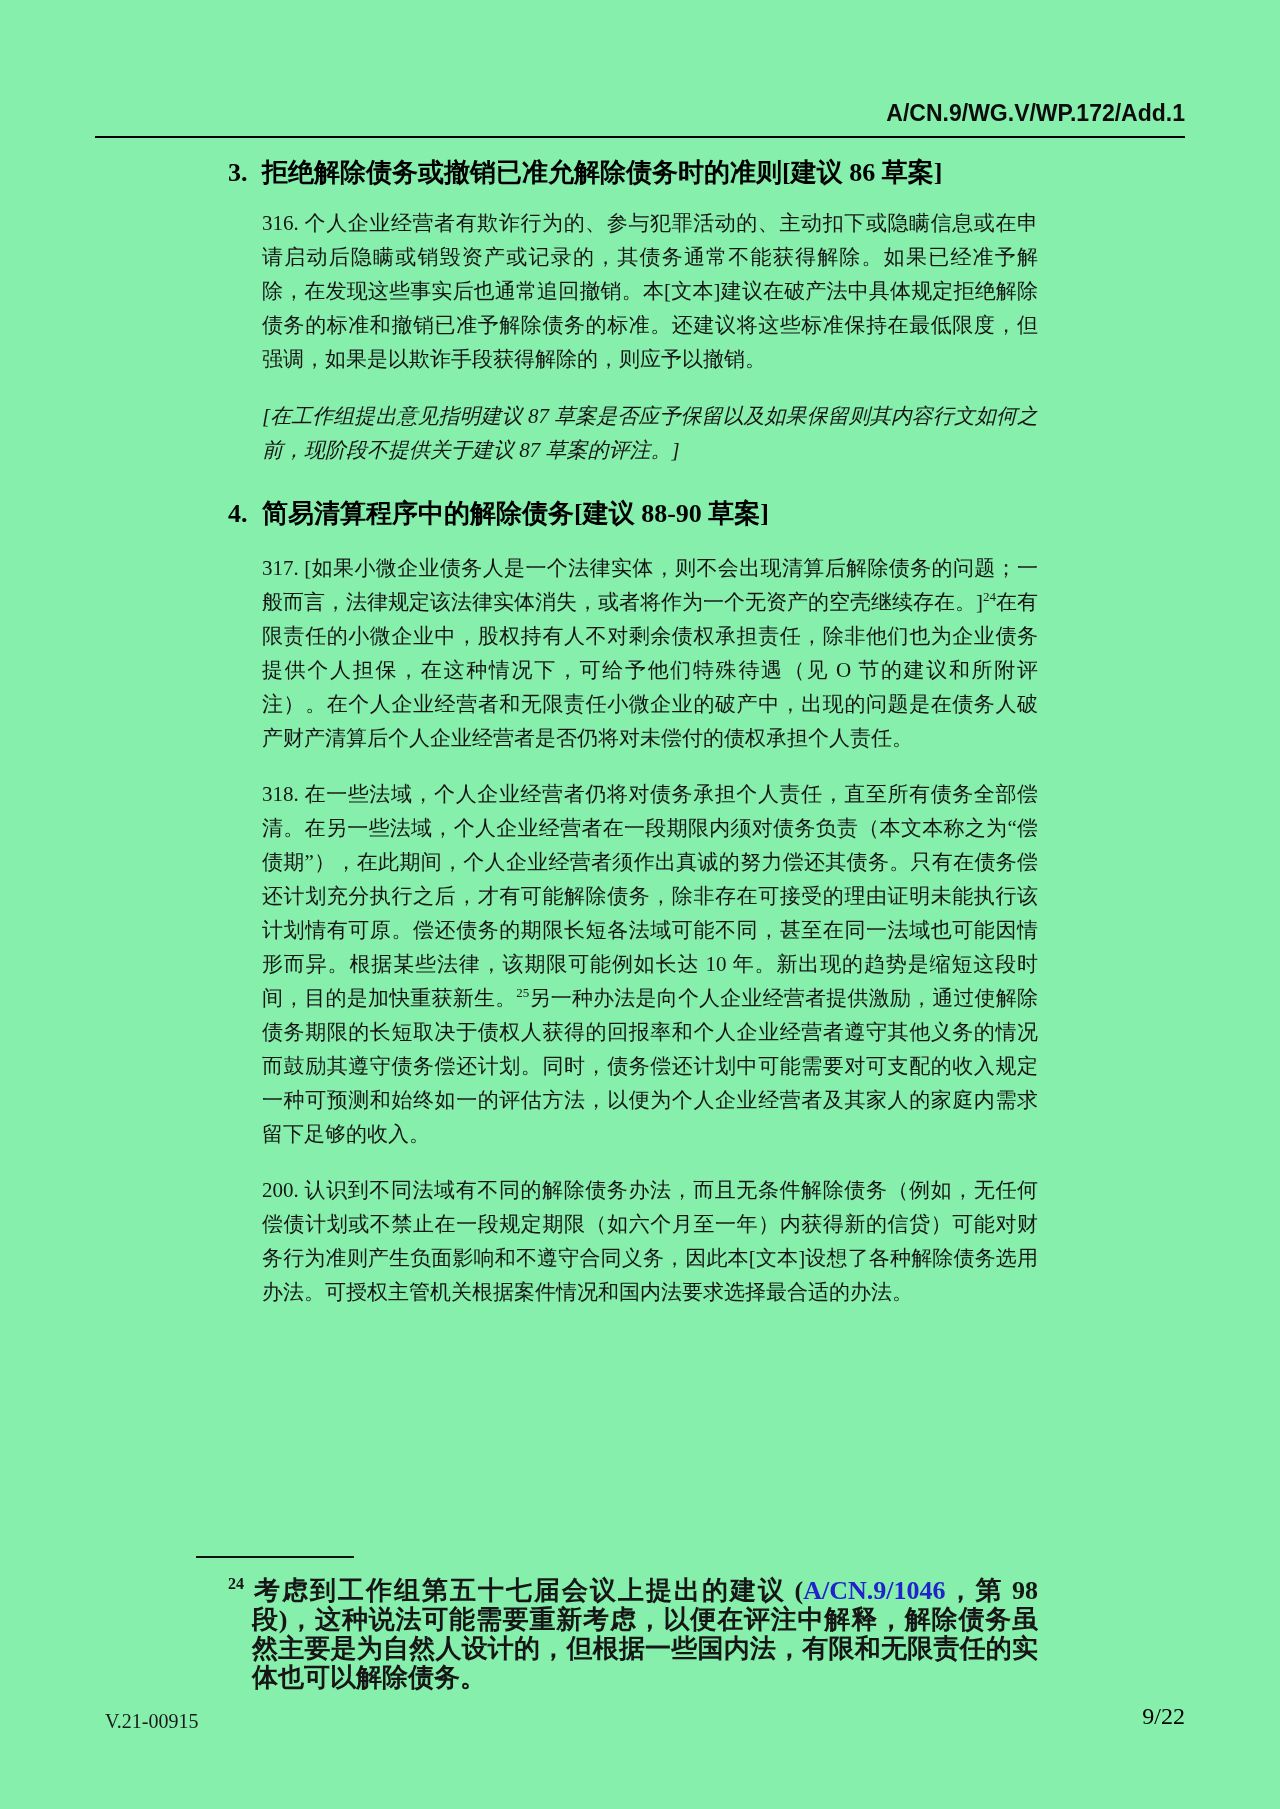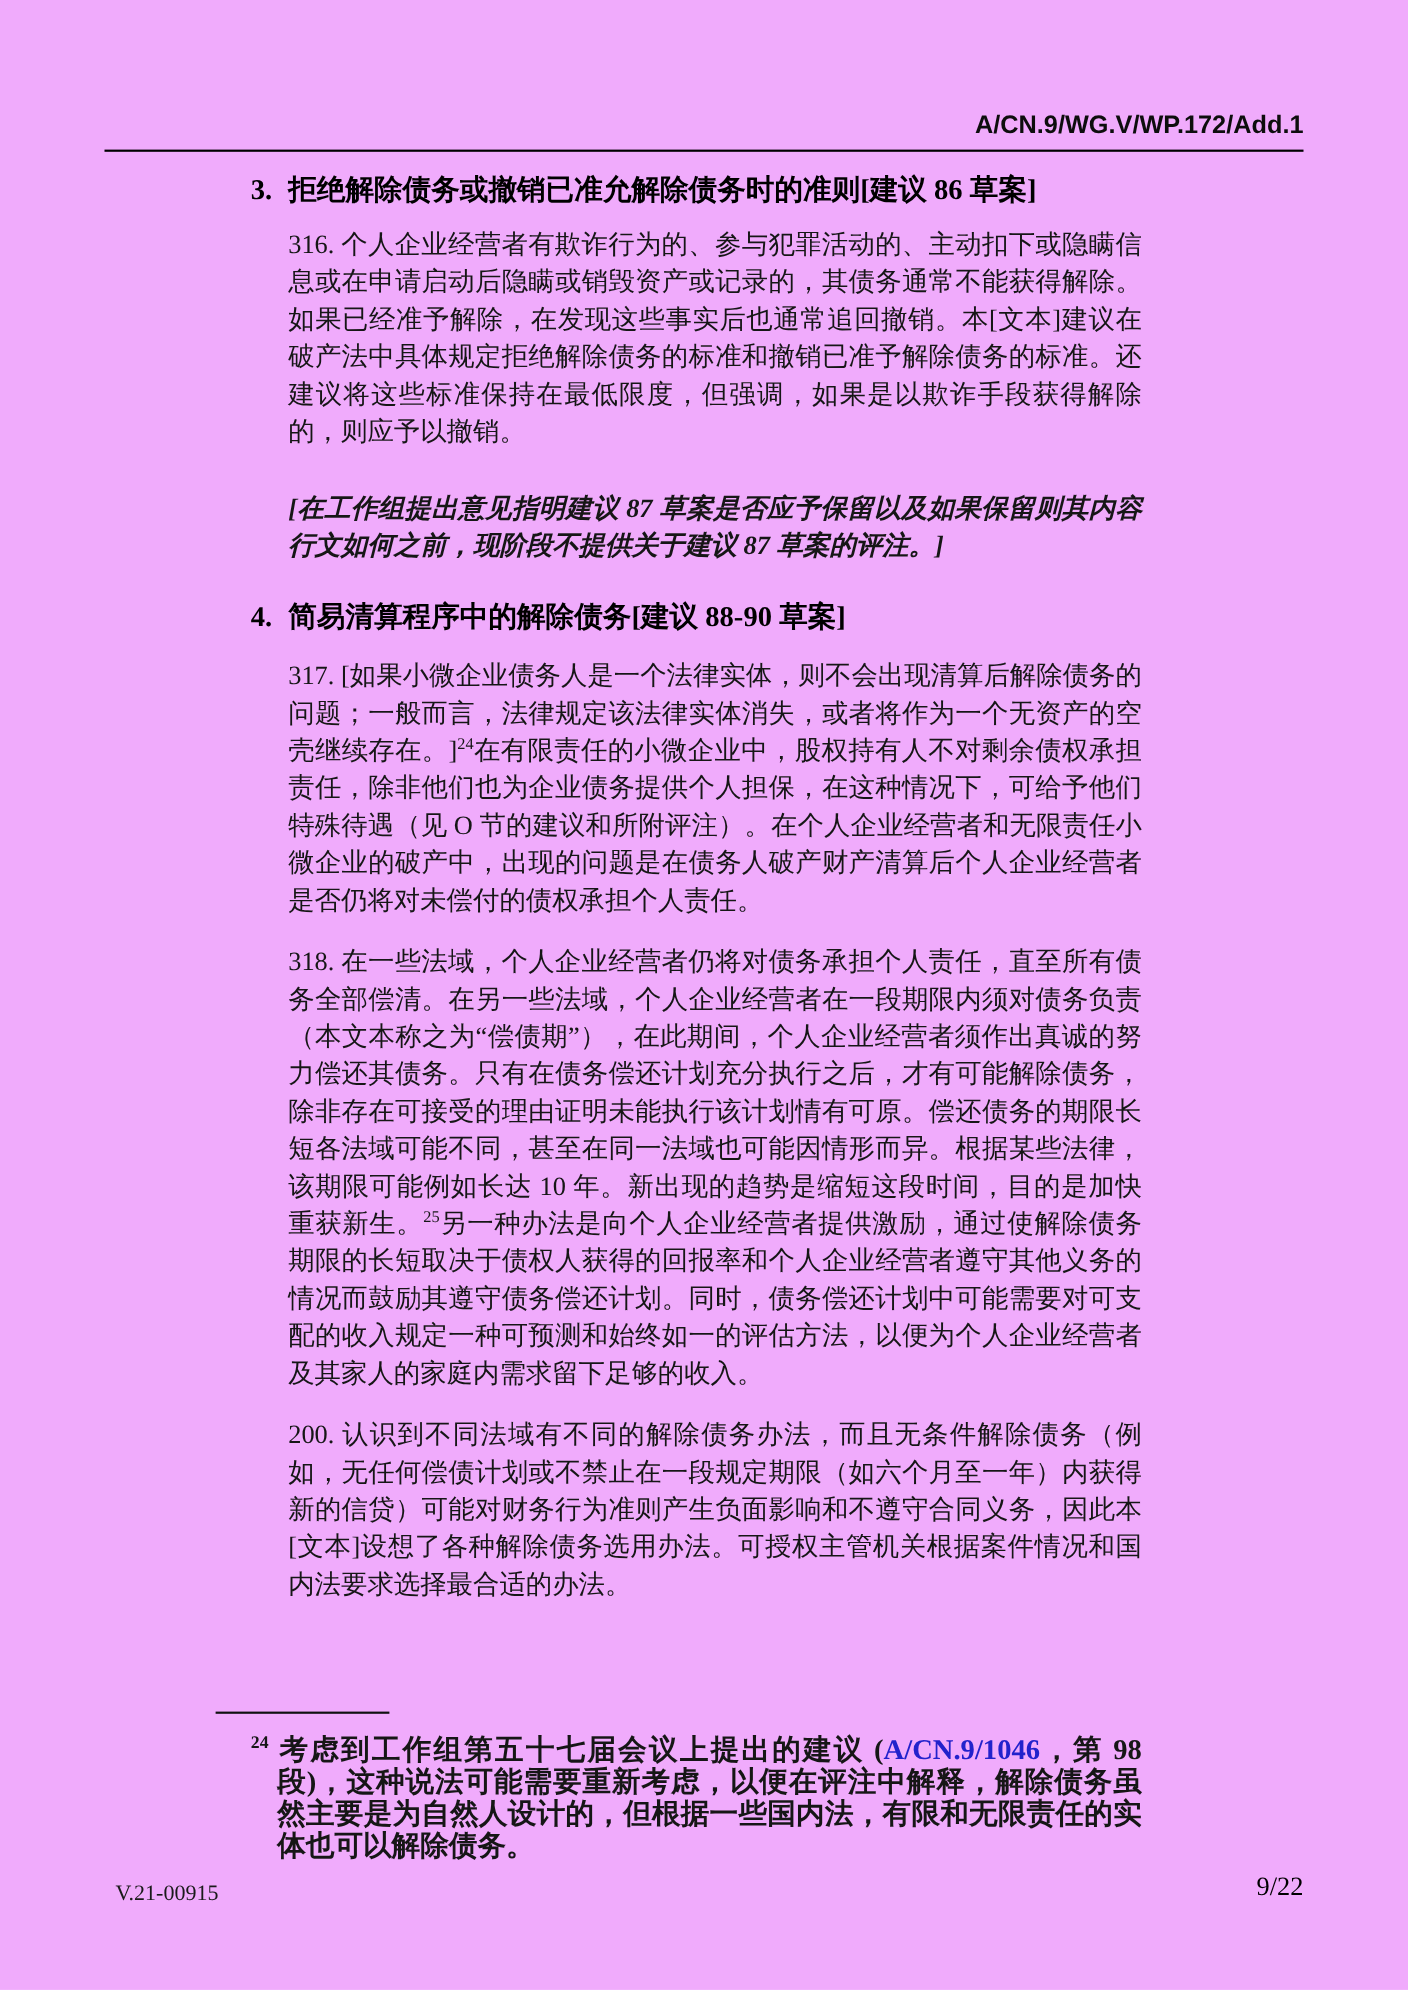--- a/index.html
+++ b/index.html
@@ -1,20 +1,20 @@
 <!DOCTYPE html>
 <html lang="zh"><head>
 <meta charset="utf-8">
 <style>
   html, body { margin: 0; padding: 0; background: #ffffff; }
   .page {
     position: relative;
     width: 1280px;
     height: 1809px;
-    background: #f0abfc;
+    background: #86efac;
     color: #161616;
     font-family: "Liberation Serif", "DejaVu Serif", serif;
     overflow: hidden;
   }
 
   
   .doc-symbol {
     position: absolute;
     top: 100px;
     right: 95px;
@@ -45,25 +45,25 @@
     line-height: 30px;
     color: #000000;
   }
   .heading .h-num { width: 34px; flex: 0 0 34px; }
   .heading.mt-lg { margin-top: 32px; }
 
   .body-para {
     margin: 0;
     margin-top: 18px;
     padding-left: 34px;
-    font-size: 24px;
+    font-size: 21px;
     line-height: 34px;
     text-align: justify;
   }
-  .body-para.gap-md { margin-top: 36px; font-weight: bold; }
+  .body-para.gap-md { margin-top: 23px; }
   .body-para.gap-lg { margin-top: 22px; }
   .body-para.italic { font-style: italic; }
   .body-para sup, .footnote sup {
     font-size: 0.62em;
     line-height: 0;
     vertical-align: super;
   }
 
   
   .footnote-sep {

